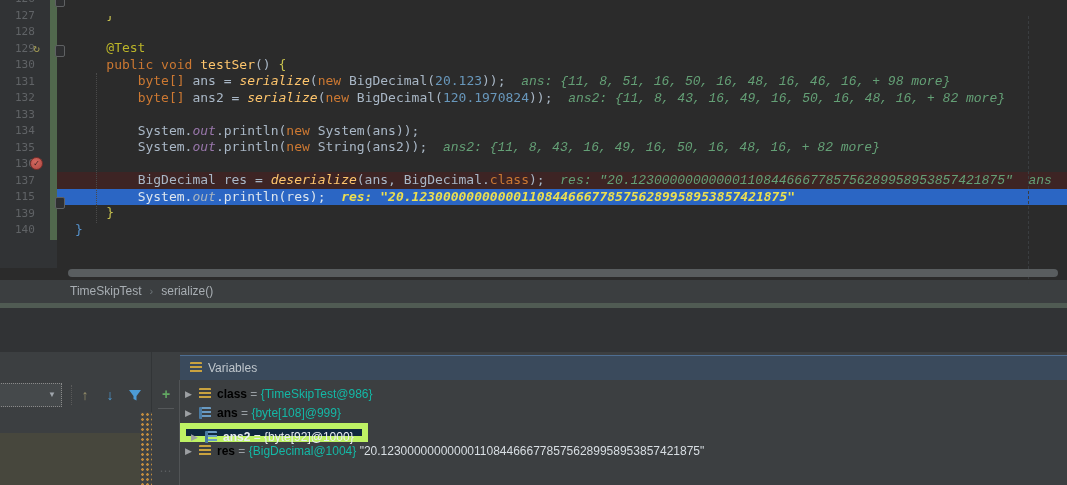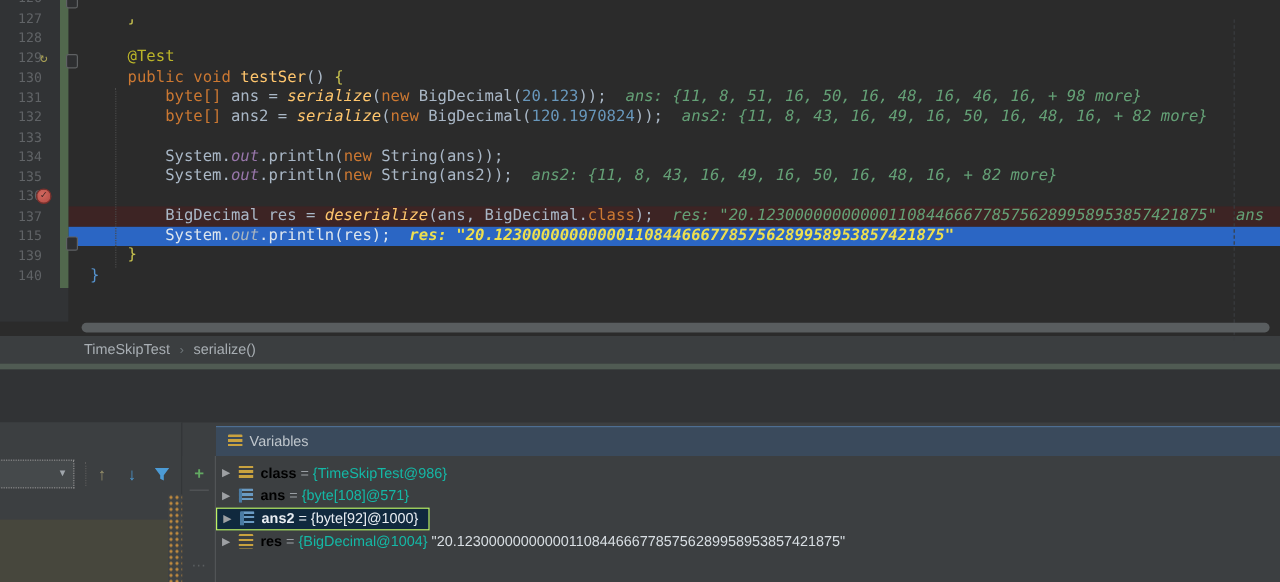--- a/index.html
+++ b/index.html
@@ -14,21 +14,21 @@
       font-family:"DejaVu Sans Mono","Liberation Mono",monospace;font-size:13px;color:var(--text);}
   .cl.bg-break{background:var(--breakpoint_line);}
   .cl.bg-exec{background:var(--exec_line);}
   .tk-def{color:var(--text);}
   .tk-kw{color:var(--keyword);}
   .tk-ann{color:var(--annotation);}
   .tk-mdecl{color:var(--method);margin-top:28px;}
   .tk-call{color:var(--method);font-style:italic;}
   .tk-num{color:var(--number);}
   .tk-field{color:var(--field);font-style:italic;}
-  .tk-hint{color:var(--hint_green);font-style:italic;}
+  .tk-hint{color:var(--hint_green);font-style:italic;font-family:Liberation Mono, monospace;}
   .tk-hinty{color:var(--hint_yellow);font-style:italic;font-weight:bold;}
   .tk-bry{color:var(--brace_yellow);}
   .tk-brb{color:var(--brace_blue);}
   .tk-def2{color:#dde6ee;}
   .tk-field2{color:#aab6c0;font-style:italic;}
 
   #gutter{position:absolute;left:0;top:0;width:57px;height:268px;background:var(--gutter_bg);z-index:4;}
   #gutter-lines{position:absolute;left:0;top:-9px;width:57px;}
   .gn{height:16.5px;line-height:16.5px;position:relative;
       font-family:"DejaVu Sans Mono","Liberation Mono",monospace;font-size:11px;color:var(--line_number);
@@ -82,21 +82,21 @@
   
   #var-header{position:absolute;left:152px;top:3px;width:915px;height:25px;background:#3a4a5c;
       border-top:1px solid #4e6e92;color:#bfc6cc;font-size:12px;line-height:24px;margin-left:28px;}
   #var-header .vicon{position:absolute;left:10px;top:6px;}
   #var-header .t{position:absolute;left:28px;}
 
   
   #var-rows{position:absolute;left:180px;top:33px;width:887px;}
   .vrow{height:19px;line-height:19px;font-size:12px;white-space:nowrap;}
   .vwrap{display:inline-block;height:19px;padding:0 8px 0 5px;}
-  .vwrap.vsel{background:var(--selection);border:1px solid #bef264;line-height:17px;}
+  .vwrap.vsel{background:var(--selection);border:6px solid #bef264;line-height:17px;}
   .varrow{color:#9da0a3;font-size:9px;display:inline-block;width:14px;vertical-align:middle;}
   .vicon{display:inline-block;width:12px;height:12px;margin-right:6px;vertical-align:-2px;}
   .ic-object{background-image:repeating-linear-gradient(to bottom,#c9a23f 0 2px,rgba(0,0,0,0) 2px 4px);border-radius:1px;}
   .ic-array{background-image:linear-gradient(to right,#4a7ba3 0 3px,rgba(0,0,0,0) 3px),
       repeating-linear-gradient(to bottom,#6a9bc3 0 2px,rgba(0,0,0,0) 2px 4px);border-radius:1px;}
   .vname{color:var(--var_name);font-weight:bold;}
   .veq{color:#9a9fa4;}
   .vval{color:#14b8a6;}
   .vstr{color:#d8dee3;}
   .vwrap.vsel .vname,.vwrap.vsel .veq,.vwrap.vsel .vval{color:#e8edf2;}
@@ -109,21 +109,21 @@
 <div id="editor">
   <div id="code-clip">
     <div id="code-lines">
         <div class="cl"><span class="tk-def">    </span><span class="tk-bry">}</span></div>
         <div class="cl"></div>
         <div class="cl"><span class="tk-def">    </span><span class="tk-ann">@Test</span></div>
         <div class="cl"><span class="tk-def">    </span><span class="tk-kw">public void </span><span class="tk-mdecl">testSer</span><span class="tk-def">() </span><span class="tk-bry">{</span></div>
         <div class="cl"><span class="tk-def">        </span><span class="tk-kw">byte[] </span><span class="tk-def">ans = </span><span class="tk-call">serialize</span><span class="tk-def">(</span><span class="tk-kw">new </span><span class="tk-def">BigDecimal(</span><span class="tk-num">20.123</span><span class="tk-def">));</span><span class="tk-def">  </span><span class="tk-hint">ans: {11, 8, 51, 16, 50, 16, 48, 16, 46, 16, + 98 more}</span></div>
         <div class="cl"><span class="tk-def">        </span><span class="tk-kw">byte[] </span><span class="tk-def">ans2 = </span><span class="tk-call">serialize</span><span class="tk-def">(</span><span class="tk-kw">new </span><span class="tk-def">BigDecimal(</span><span class="tk-num">120.1970824</span><span class="tk-def">));</span><span class="tk-def">  </span><span class="tk-hint">ans2: {11, 8, 43, 16, 49, 16, 50, 16, 48, 16, + 82 more}</span></div>
         <div class="cl"></div>
-        <div class="cl"><span class="tk-def">        </span><span class="tk-def">System.</span><span class="tk-field">out</span><span class="tk-def">.println(</span><span class="tk-kw">new </span><span class="tk-def">String(ans));</span></div>
+        <div class="cl"><span class="tk-def">        </span><span class="tk-def">System.</span><span class="tk-field">out</span><span class="tk-def">.println(</span><span class="tk-kw">new </span><span class="tk-def">System(ans));</span></div>
         <div class="cl"><span class="tk-def">        </span><span class="tk-def">System.</span><span class="tk-field">out</span><span class="tk-def">.println(</span><span class="tk-kw">new </span><span class="tk-def">String(ans2));</span><span class="tk-def">  </span><span class="tk-hint">ans2: {11, 8, 43, 16, 49, 16, 50, 16, 48, 16, + 82 more}</span></div>
         <div class="cl"></div>
         <div class="cl bg-break"><span class="tk-def">        </span><span class="tk-def">BigDecimal res = </span><span class="tk-call">deserialize</span><span class="tk-def">(ans, BigDecimal.</span><span class="tk-kw">class</span><span class="tk-def">);</span><span class="tk-def">  </span><span class="tk-hint">res: "20.123000000000001108446667785756289958953857421875"</span><span class="tk-hint">  ans</span></div>
         <div class="cl bg-exec"><span class="tk-def2">        </span><span class="tk-def2">System.</span><span class="tk-field2">out</span><span class="tk-def2">.println(res);</span><span class="tk-def2">  </span><span class="tk-hinty">res: "20.123000000000001108446667785756289958953857421875"</span></div>
         <div class="cl"><span class="tk-def">    </span><span class="tk-bry">}</span></div>
         <div class="cl"><span class="tk-brb">}</span></div>
         <div class="cl"></div>
       </div>
     <div id="indent-guide"></div>
     <div id="margin-guide"></div>
@@ -185,17 +185,17 @@
 
   <div id="side-toolbar">
     <div class="stb" id="btn-add-watch">+</div>
     <div class="stb" id="tb-sep"></div>
     <div class="stb" id="btn-more">⋯</div>
     <div class="stb" id="btn-scroll-bottom">⌄⌄</div>
   </div>
 
   <div id="var-rows">
       <div class="vrow"><span class="vwrap"><span class="varrow">▶</span><span class="vicon ic-object"></span><span class="vname">class</span><span class="veq"> = </span><span class="vval">{TimeSkipTest@986}</span></span></div>
-      <div class="vrow"><span class="vwrap"><span class="varrow">▶</span><span class="vicon ic-array"></span><span class="vname">ans</span><span class="veq"> = </span><span class="vval">{byte[108]@571}</span></span></div>
+      <div class="vrow"><span class="vwrap"><span class="varrow">▶</span><span class="vicon ic-array"></span><span class="vname">ans</span><span class="veq"> = </span><span class="vval">{byte[108]@999}</span></span></div>
       <div class="vrow"><span class="vwrap vsel"><span class="varrow">▶</span><span class="vicon ic-array"></span><span class="vname">ans2</span><span class="veq"> = </span><span class="vval">{byte[92]@1000}</span></span></div>
       <div class="vrow"><span class="vwrap"><span class="varrow">▶</span><span class="vicon ic-object"></span><span class="vname">res</span><span class="veq"> = </span><span class="vval">{BigDecimal@1004}</span><span class="vstr"> "20.123000000000001108446667785756289958953857421875"</span></span></div>
     </div>
 </div>
 
 </body></html>

